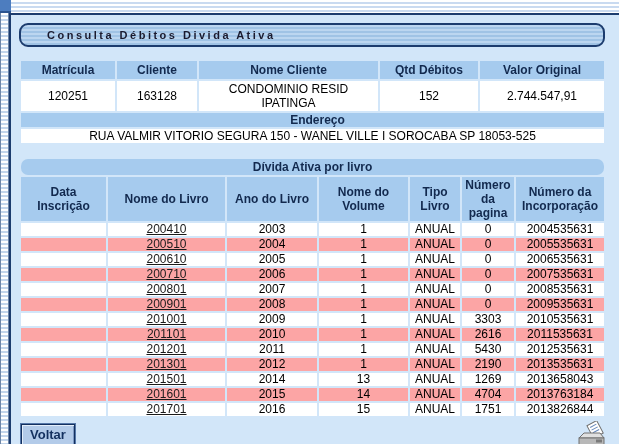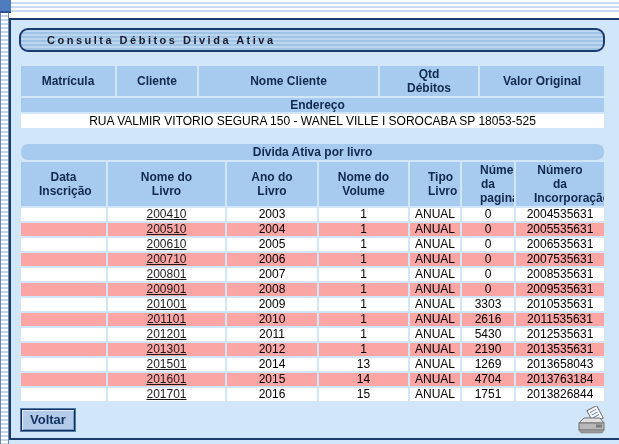--- a/index.html
+++ b/index.html
@@ -25,21 +25,21 @@
   .title-box{
     margin:0 12px 12px 2px;height:20px;border:2px solid #1c3c6e;border-radius:9px;
     background:repeating-linear-gradient(180deg,#bcd6f0 0 2px,#a0c3e5 2px 4px);
     display:flex;align-items:center;padding-left:26px;
     font-size:11px;letter-spacing:2.5px;color:#1a1a2e;font-weight:bold;
   }
 
   
   table{border-collapse:separate;border-spacing:2px;table-layout:fixed;margin-left:2px;}
   th,td{overflow:hidden;}
-  th{background:#a6cbee;color:#12294e;font-size:12px;font-weight:bold;text-align:center;padding:1px 18px;}
+  th{background:#a6cbee;color:#12294e;font-size:12px;font-weight:bold;text-align:center;padding:1px 2px;}
   td{background:#ffffff;color:#000;font-size:12px;text-align:center;padding:0 2px;}
   .client-table{width:585px;}
   .client-table th{height:16px;}
   .client-table td.val{height:30px;line-height:14px;}
   .client-table .section-label{background:#a6cbee;color:#12294e;font-weight:bold;height:14px;font-size:12px;padding-left:12px;}
   .client-table .address{height:14px;}
 
   .livro-table{width:585px;margin-top:12px;}
   .livro-table .tbl-title{background:#a6cbee;color:#12294e;font-weight:bold;height:14px;font-size:12px;padding:1px 2px;border-radius:7px;}
   .livro-table th{height:28px;line-height:14px;}
@@ -84,20 +84,27 @@
               <col style="width:98px">
               <col style="width:124px">
           </colgroup>
           <tbody>
               <tr>
             <th>Matrícula</th>
             <th>Cliente</th>
             <th>Nome Cliente</th>
             <th>Qtd Débitos</th>
             <th>Valor Original</th>
+          </tr>
+          <tr>
+            <td class="val">120251</td>
+            <td class="val">163128</td>
+            <td class="val">CONDOMINIO RESID IPATINGA</td>
+            <td class="val">152</td>
+            <td class="val">2.744.547,91</td>
           </tr>
           <tr>
             <td colspan="5" class="section-label">Endereço</td>
           </tr>
           <tr>
             <td colspan="5" class="address">RUA VALMIR VITORIO SEGURA 150 - WANEL VILLE I SOROCABA SP 18053-525</td>
           </tr>
         </tbody>
           </table>
 

